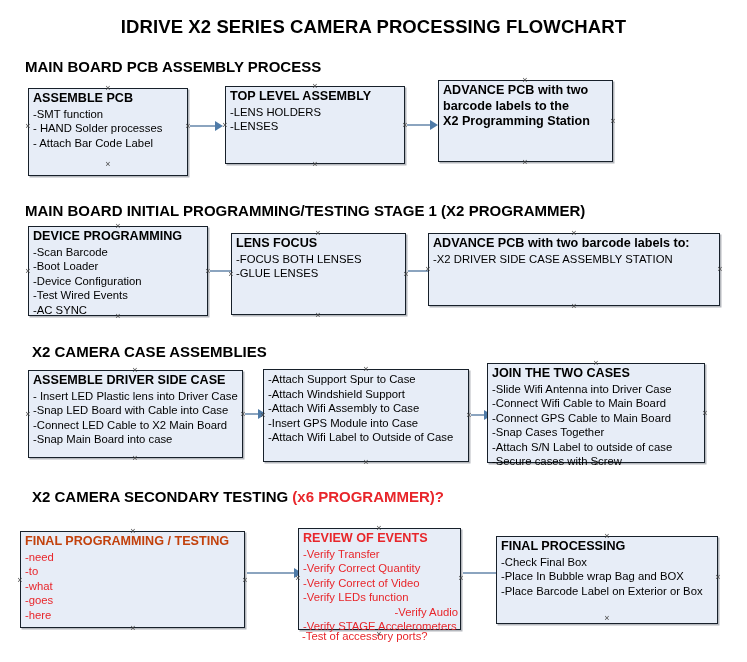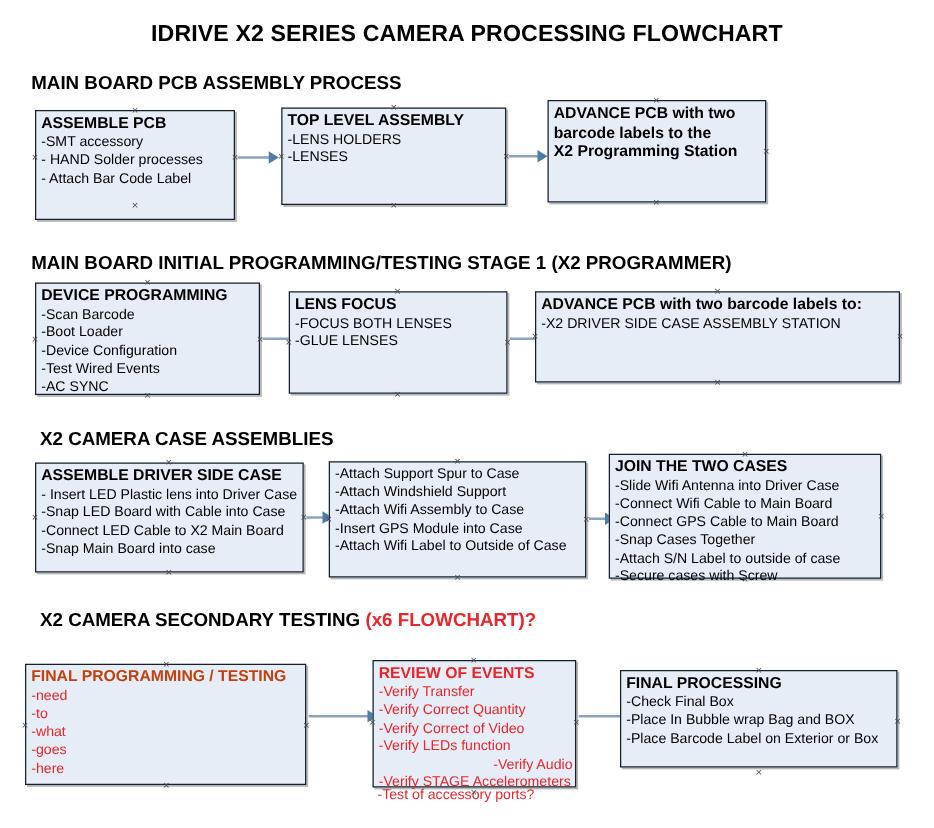--- a/index.html
+++ b/index.html
@@ -115,21 +115,21 @@
 
   <div class="doc-title">IDRIVE X2  SERIES CAMERA PROCESSING FLOWCHART</div>
 
   <div class="section-title" style="left:25px; top:58px;">
     <span>MAIN BOARD PCB ASSEMBLY PROCESS</span>
   </div>
 
   <div class="node" style="left:28px; top:88px; width:160px; height:88px;">
     <div class="node-body">
       <div class="node-title">ASSEMBLE PCB</div>
-      <div class="node-line">-SMT accessory</div>
+      <div class="node-line">-SMT function</div>
       <div class="node-line">- HAND Solder processes</div>
       <div class="node-line">- Attach Bar Code Label</div>
     </div>
   </div>
   <span class="handle" style="left:108px; top:88px;"></span>
   <span class="handle" style="left:108px; top:164px;"></span>
   <span class="handle" style="left:28px; top:126px;"></span>
   <span class="handle" style="left:188px; top:126px;"></span>
 
   <div class="arrow" style="left:190px; top:121px; width:34px;">
@@ -268,21 +268,21 @@
       <div class="node-line">-Snap Cases Together</div>
       <div class="node-line">-Attach S/N Label to outside of case</div>
       <div class="node-line">-Secure cases with Screw</div>
     </div>
   </div>
   <span class="handle" style="left:596px; top:363px;"></span>
   <span class="handle" style="left:596px; top:463px;"></span>
   <span class="handle" style="left:705px; top:413px;"></span>
 
   <div class="section-title" style="left:32px; top:488px;">
-    <span>X2 CAMERA SECONDARY TESTING </span><span class="accent">(x6 FLOWCHART)?</span>
+    <span>X2 CAMERA SECONDARY TESTING </span><span class="accent">(x6 PROGRAMMER)?</span>
   </div>
 
   <div class="node" style="left:20px; top:531px; width:225px; height:97px;">
     <div class="node-body">
       <div class="node-title red" style="color:#c2410c;">FINAL PROGRAMMING / TESTING</div>
       <div class="node-line" style="color:#e8262b;">-need</div>
       <div class="node-line" style="color:#e8262b;">-to</div>
       <div class="node-line" style="color:#e8262b;">-what</div>
       <div class="node-line" style="color:#e8262b;">-goes</div>
       <div class="node-line" style="color:#e8262b;">-here</div>
@@ -313,21 +313,21 @@
   <span class="handle" style="left:379px; top:528px;"></span>
   <span class="handle" style="left:379px; top:634px;"></span>
   <span class="handle" style="left:298px; top:578px;"></span>
   <span class="handle" style="left:461px; top:578px;"></span>
 
   <div class="arrow" style="left:463px; top:568px; width:46px;">
     <div class="shaft" style="width:38px;"></div>
     <div class="head" style="left:37px;"></div>
   </div>
 
-  <div class="node" style="left:496px; top:536px; width:222px; height:78px;padding-left:12px;">
+  <div class="node" style="left:496px; top:536px; width:222px; height:88px;padding-left:12px;">
     <div class="node-body">
       <div class="node-title">FINAL PROCESSING</div>
       <div class="node-line"> -Check Final Box</div>
       <div class="node-line">-Place In Bubble wrap Bag and BOX</div>
       <div class="node-line">-Place Barcode Label on Exterior or Box</div>
     </div>
   </div>
   <span class="handle" style="left:607px; top:536px;"></span>
   <span class="handle" style="left:607px; top:618px;"></span>
   <span class="handle" style="left:718px; top:577px;"></span>

